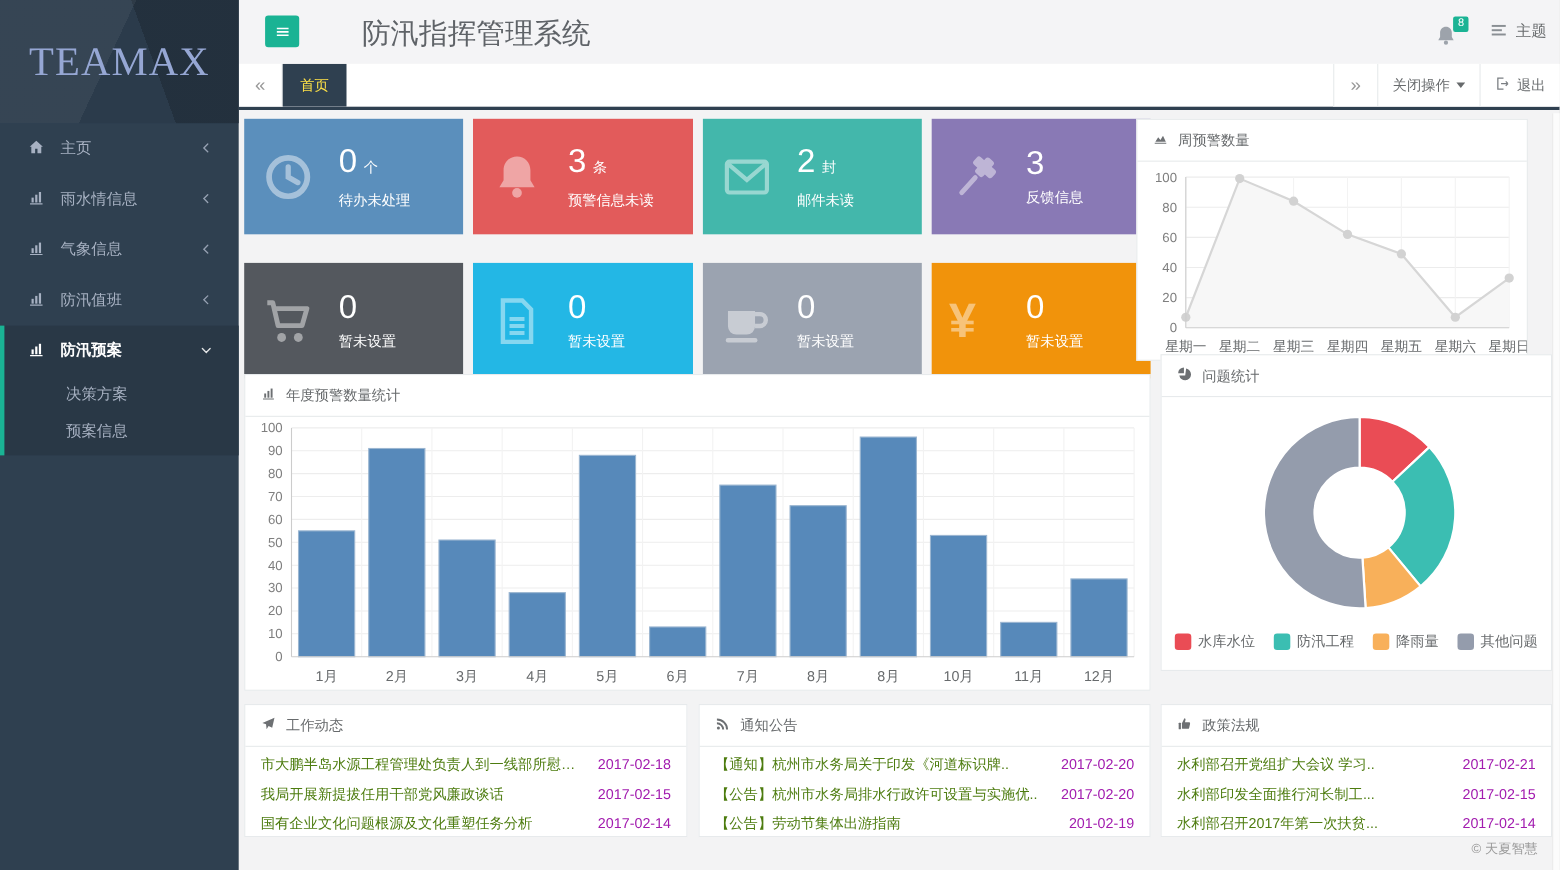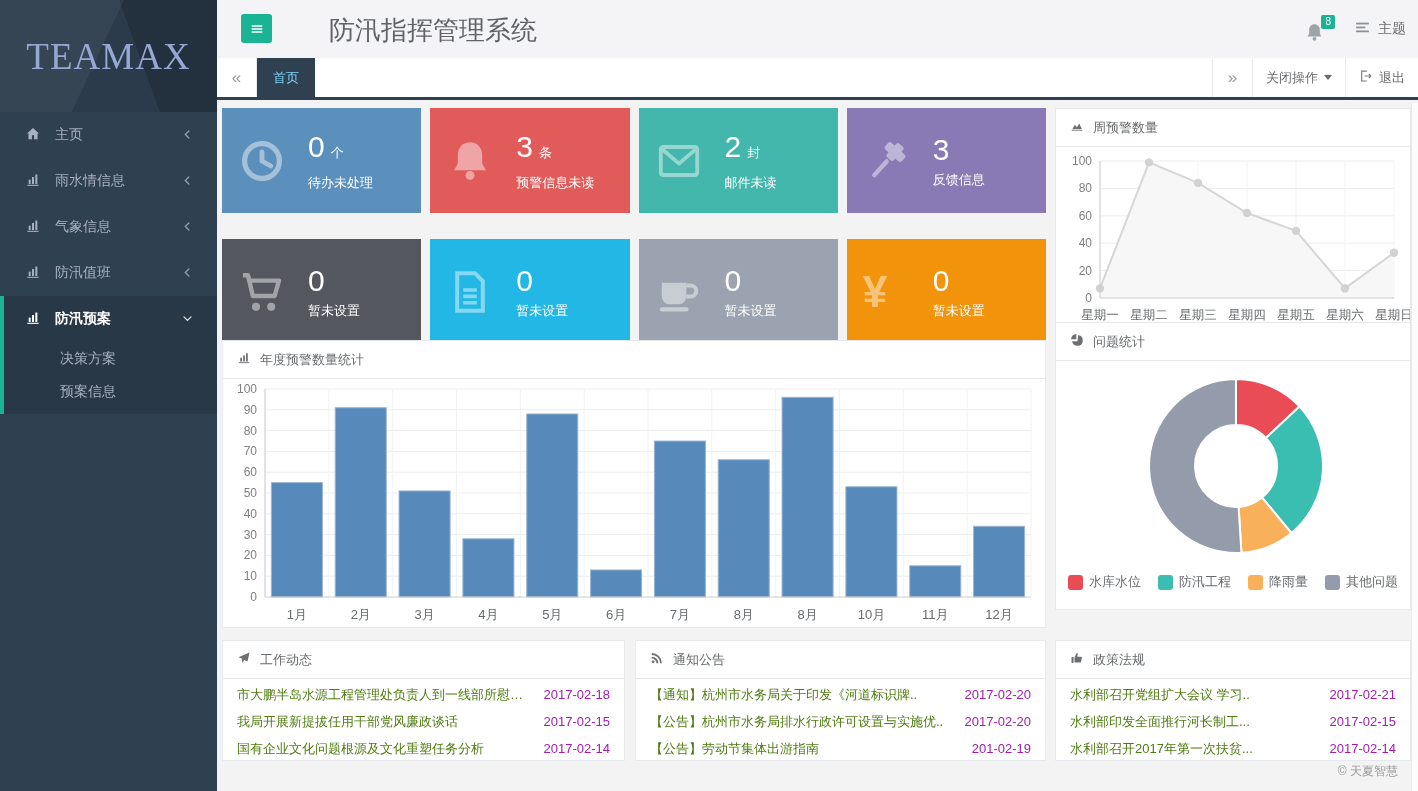--- a/index.html
+++ b/index.html
@@ -42,21 +42,21 @@
   .theme-btn { display:flex; align-items:center; gap:7px; color:#676a6c; font-size:14px; cursor:pointer; }
   .theme-btn svg { width:17px; height:17px; color:#8a8f94; }
 
   
   #tabbar { position:absolute; left:0; top:58px; right:0; height:42px; background:#fff; display:flex; align-items:stretch;
             border-bottom:3px solid #2f4050; overflow:hidden; }
   .tab-nav { width:40px; display:flex; align-items:center; justify-content:center; color:#999; font-size:17px;
              background:#fff; border:none; cursor:pointer; }
   .tab-nav.left { border-right:1px solid #e7eaec; }
   .tab-nav.right { border-left:1px solid #e7eaec; }
-  .tab { width:58px; display:flex; align-items:center; justify-content:center; background:#2f4050; color:#7dd3fc;
+  .tab { width:58px; display:flex; align-items:center; justify-content:center; background:#2f4050; color:#fde047;
          font-size:13px; cursor:pointer; }
   .tab-spacer { flex:1; }
   .tab-action { display:flex; align-items:center; gap:6px; padding:0 13px; border-left:1px solid #e7eaec;
                 color:#676a6c; font-size:13px; background:#fff; border-top:none; border-bottom:none; border-right:none; cursor:pointer; white-space:nowrap; }
   .caret-down { width:0; height:0; border-left:4px solid transparent; border-right:4px solid transparent;
                 border-top:5px solid #676a6c; display:inline-block; }
   .tab-action svg { width:14px; height:14px; color:#7a7e82; }
 
   
   #content { position:absolute; left:0; top:103px; right:0; bottom:0; background:#f3f3f4; }
@@ -70,21 +70,21 @@
   .card-value { font-size:30px; line-height:32px; }
   .card-unit { font-size:13px; margin-left:6px; }
   .card-label { font-size:13px; margin-top:5px; }
 
   .panel { position:absolute; background:#fff; border:1px solid #e7eaec; }
   .panel-header { height:38px; display:flex; align-items:center; gap:9px; padding:0 14px;
                   border-bottom:1px solid #e7eaec; color:#676a6c; font-size:13px; }
   .panel-header svg { width:14px; height:14px; color:#6d7073; }
   .panel-body { position:relative; }
 
-  .panel-week   { left:838px; top:5px;   width:356px; height:220px; }
+  .panel-week   { left:816px; top:5px;   width:356px; height:220px; }
   .panel-annual { left:5px;   top:237px; width:824px; height:288px; }
   .panel-issues { left:838px; top:219px; width:356px; height:288px; }
   .panel-news-0 { left:5px;   top:537px; width:403px; height:121px; }
   .panel-news-1 { left:418px; top:537px; width:411px; height:121px; }
   .panel-news-2 { left:838px; top:537px; width:356px; height:121px; }
 
   .news-list { padding:2px 14px 0 14px; }
   .news-row { display:flex; align-items:center; height:27px; cursor:pointer; }
   .news-title { flex:1; font-size:13px; color:#4d7c0f; white-space:nowrap; overflow:hidden; text-overflow:ellipsis; padding-right:10px; }
   .news-date { font-size:13px; color:#a21caf; }

